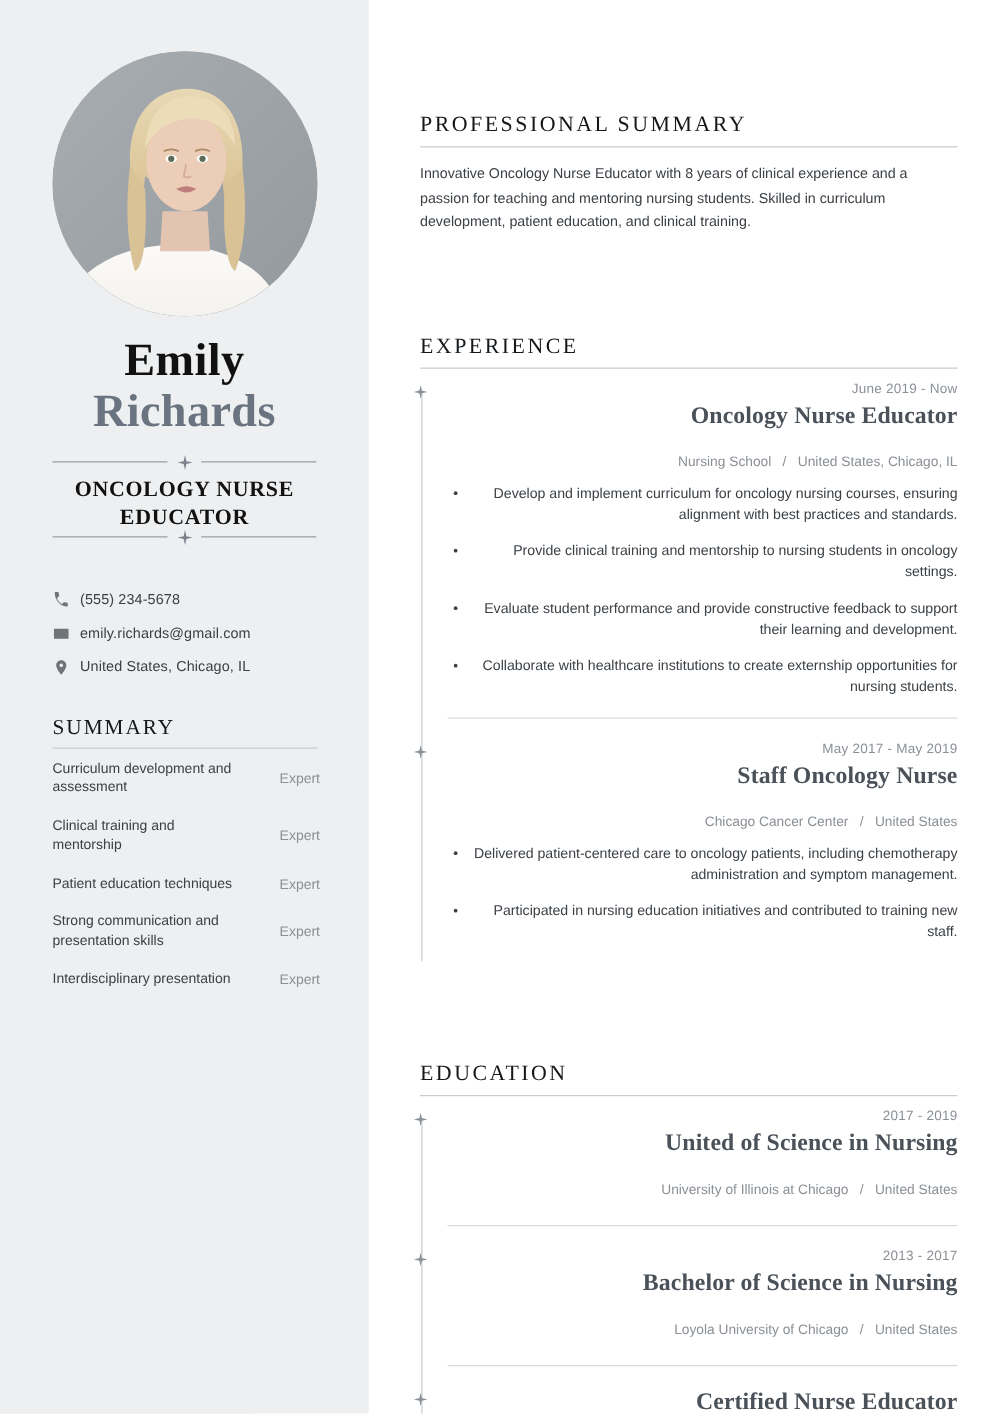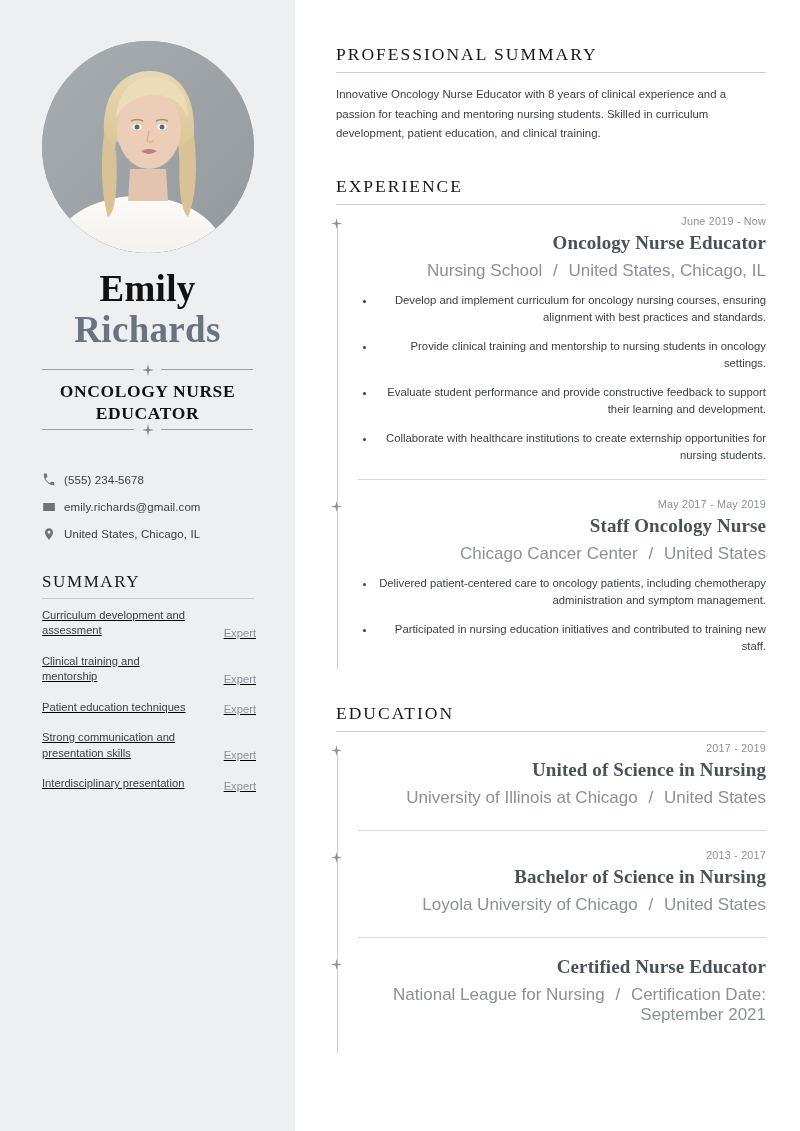--- a/index.html
+++ b/index.html
@@ -144,23 +144,22 @@
 
   .skills {
     position: absolute;
     left: 42px;
     top: 608px;
     width: 214px;
   }
   .skill-row {
     display: flex;
     justify-content: space-between;
-    align-items: flex-end;
+    align-items: center;
     margin-bottom: 15px;
-    text-decoration: underline;
   }
   .skill-name {
     font-size: 11.2px;
     color: #3b4045;
     line-height: 1.38;
     max-width: 150px;
   }
   .skill-level {
     font-size: 11.2px;
     color: #8b9096;
@@ -176,20 +175,21 @@
     width: 430px;
   }
   .sec-head {
     margin-top: 0;
   }
   .sec-head .t {
     font-family: "Liberation Serif", serif;
     font-size: 17.5px;
     letter-spacing: 2.0px;
     color: #15181b;
+    margin-top: 45px;
   }
   .sec-head .rule {
     margin-top: 7px;
     height: 1px;
     background: #c9cdd0;
   }
 
   .summary {
     font-size: 11.4px;
     color: #3b4045;
@@ -232,23 +232,23 @@
   }
   .tl-title {
     font-family: "Liberation Serif", serif;
     font-size: 19px;
     font-weight: bold;
     color: #4a5159;
     margin-top: 5px;
     letter-spacing: 0.1px;
   }
   .tl-sub {
-    font-size: 17px;
+    font-size: 11px;
     color: #8b9096;
-    margin-top: 7px;
+    margin-top: 20px;
   }
   .tl-sub .sep { padding: 0 6px; }
   .tl-bullets {
     margin: 11px 0 0 0;
     padding-left: 18px;
   }
   .tl-bullets li {
     font-size: 11.3px;
     color: #3b4045;
     line-height: 1.55;

